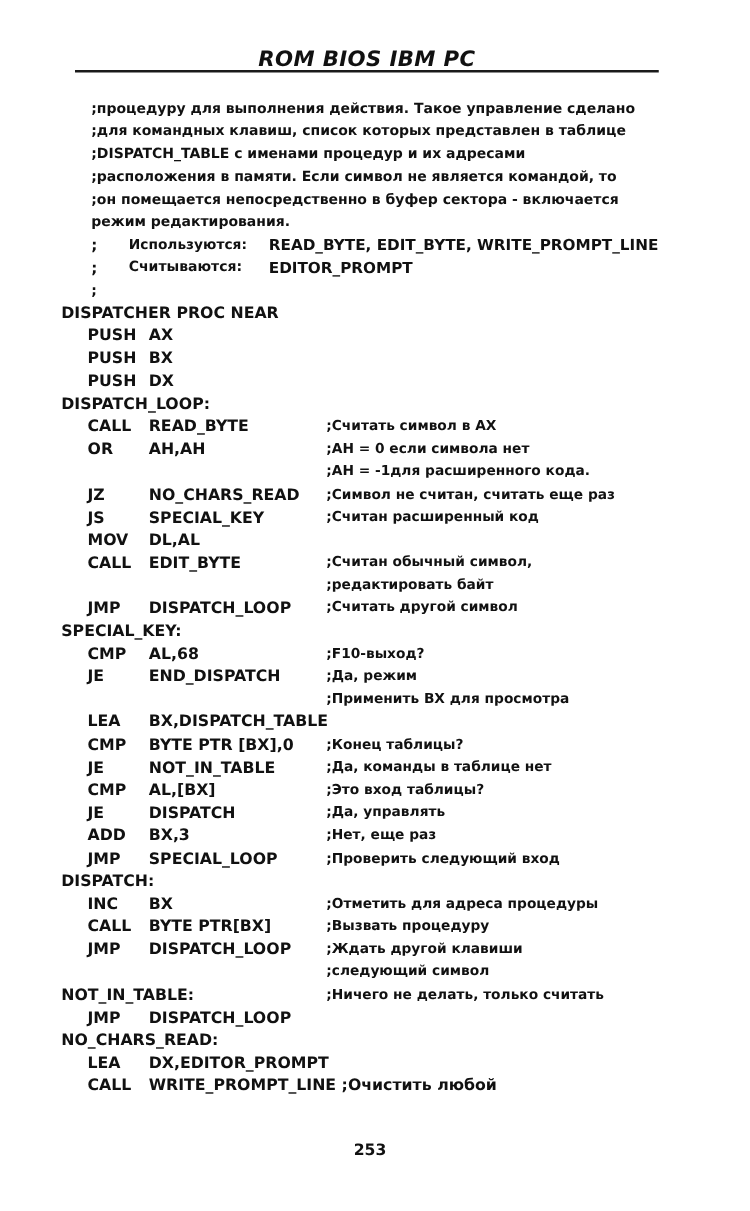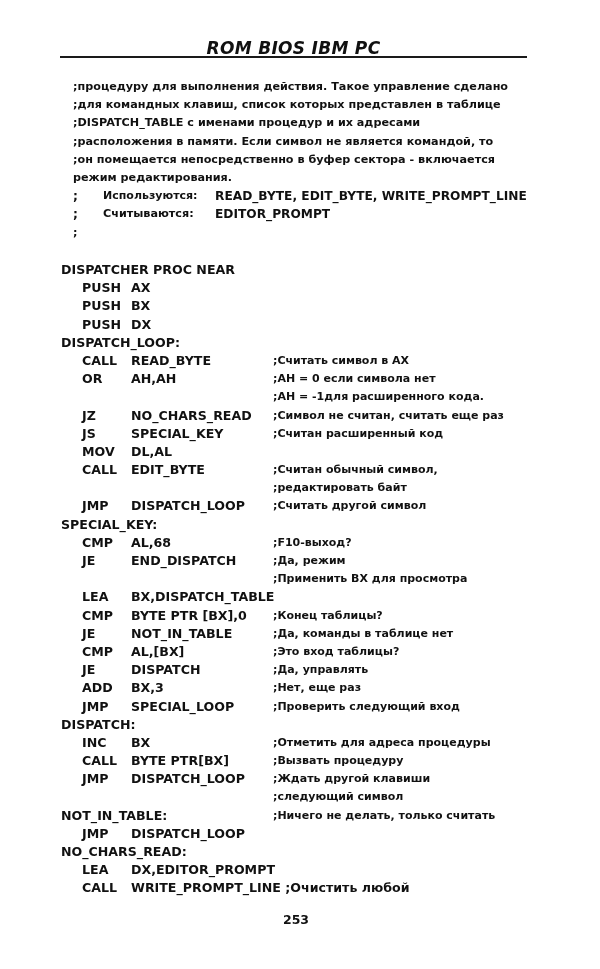--- a/index.html
+++ b/index.html
@@ -16,22 +16,22 @@
     .rule {
       position: absolute; left: 60px; top: 56px; width: 467px; height: 2px;
       background: #1a1a1a;
     }
     .intro {
       position: absolute; left: 73px; top: 78px; width: 470px;
       font-size: 11.2px; font-weight: bold; line-height: 18.2px;
     }
     .intro div { white-space: nowrap; }
     .code {
-      position: absolute; left: 61px; top: 241px; width: 480px;
-      font-size: 12.6px; font-weight: bold; margin-top: 20px;
+      position: absolute; left: 49px; top: 241px; width: 480px;
+      font-size: 12.6px; font-weight: bold;
     }
     .row { position: relative; height: 18.2px; line-height: 18.2px; white-space: nowrap; }
     .row span { position: absolute; top: 0; }
     .lbl { left: 0; }
     .op { left: 21px; }
     .arg { left: 70px; }
     .cmt { left: 212px; font-size: 11px; }
     .uses { font-size: 12.2px; }
     .pageno {
       position: absolute; left: 0; width: 592px; top: 912px;

